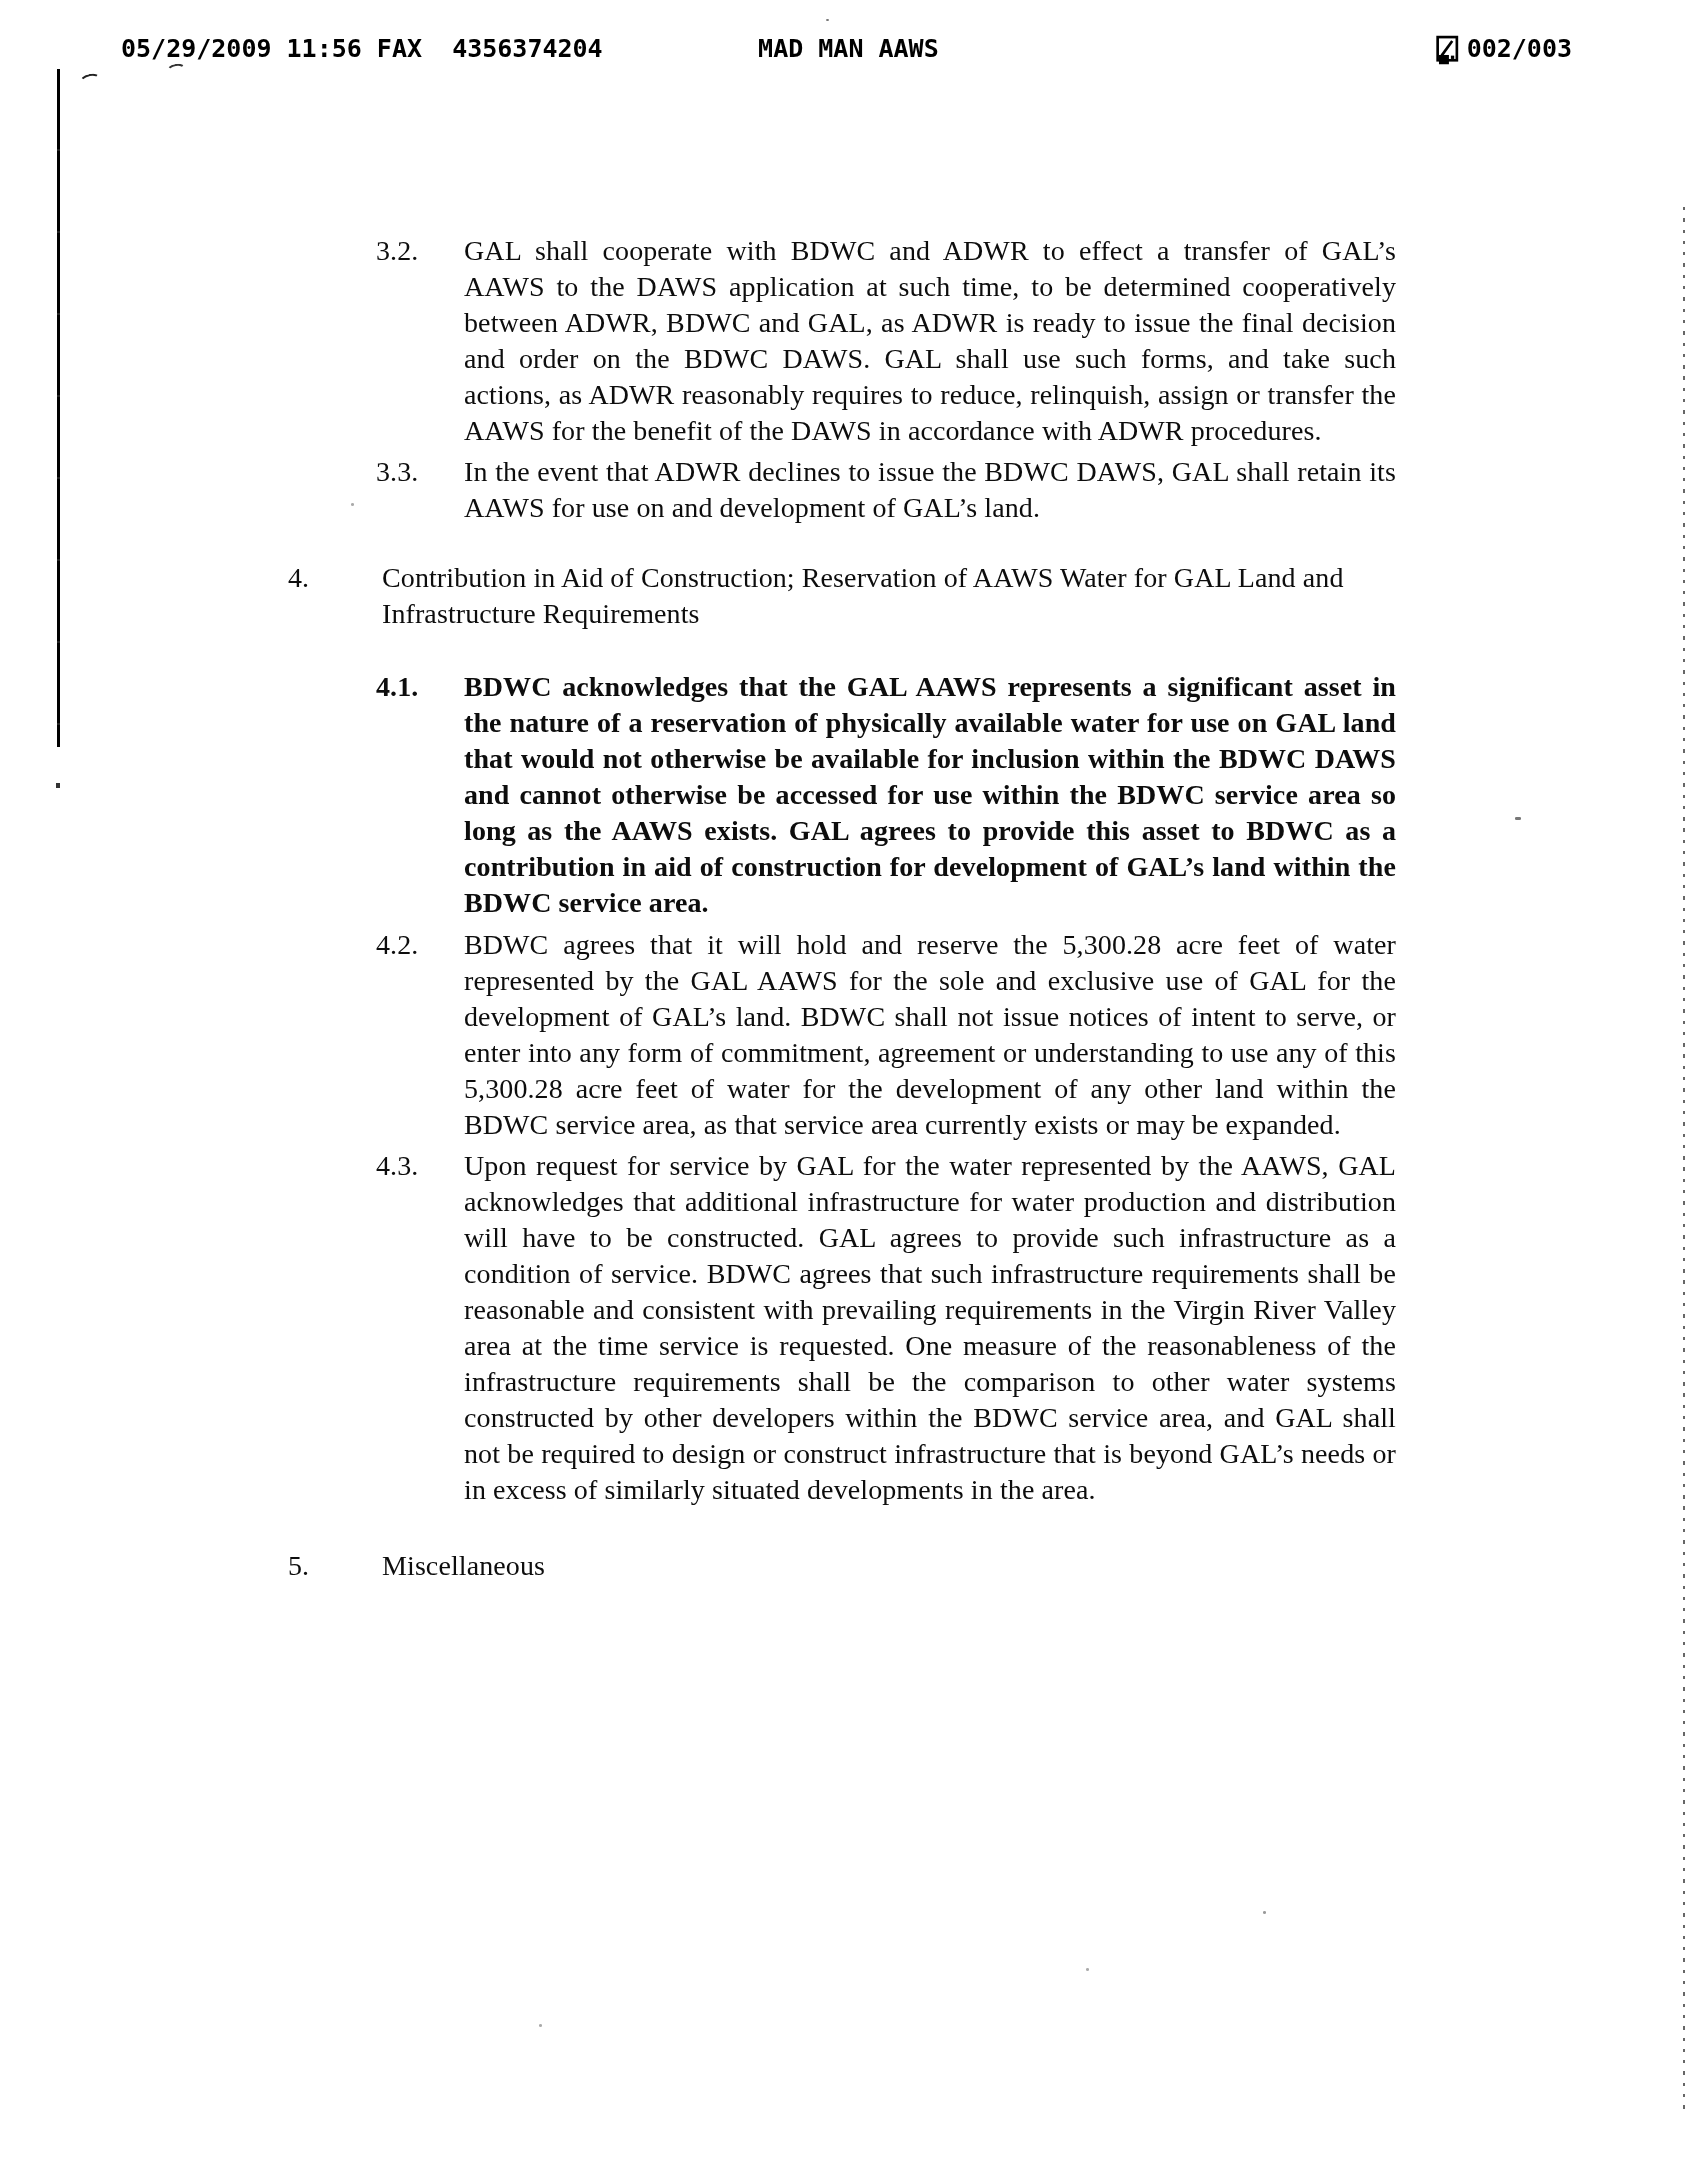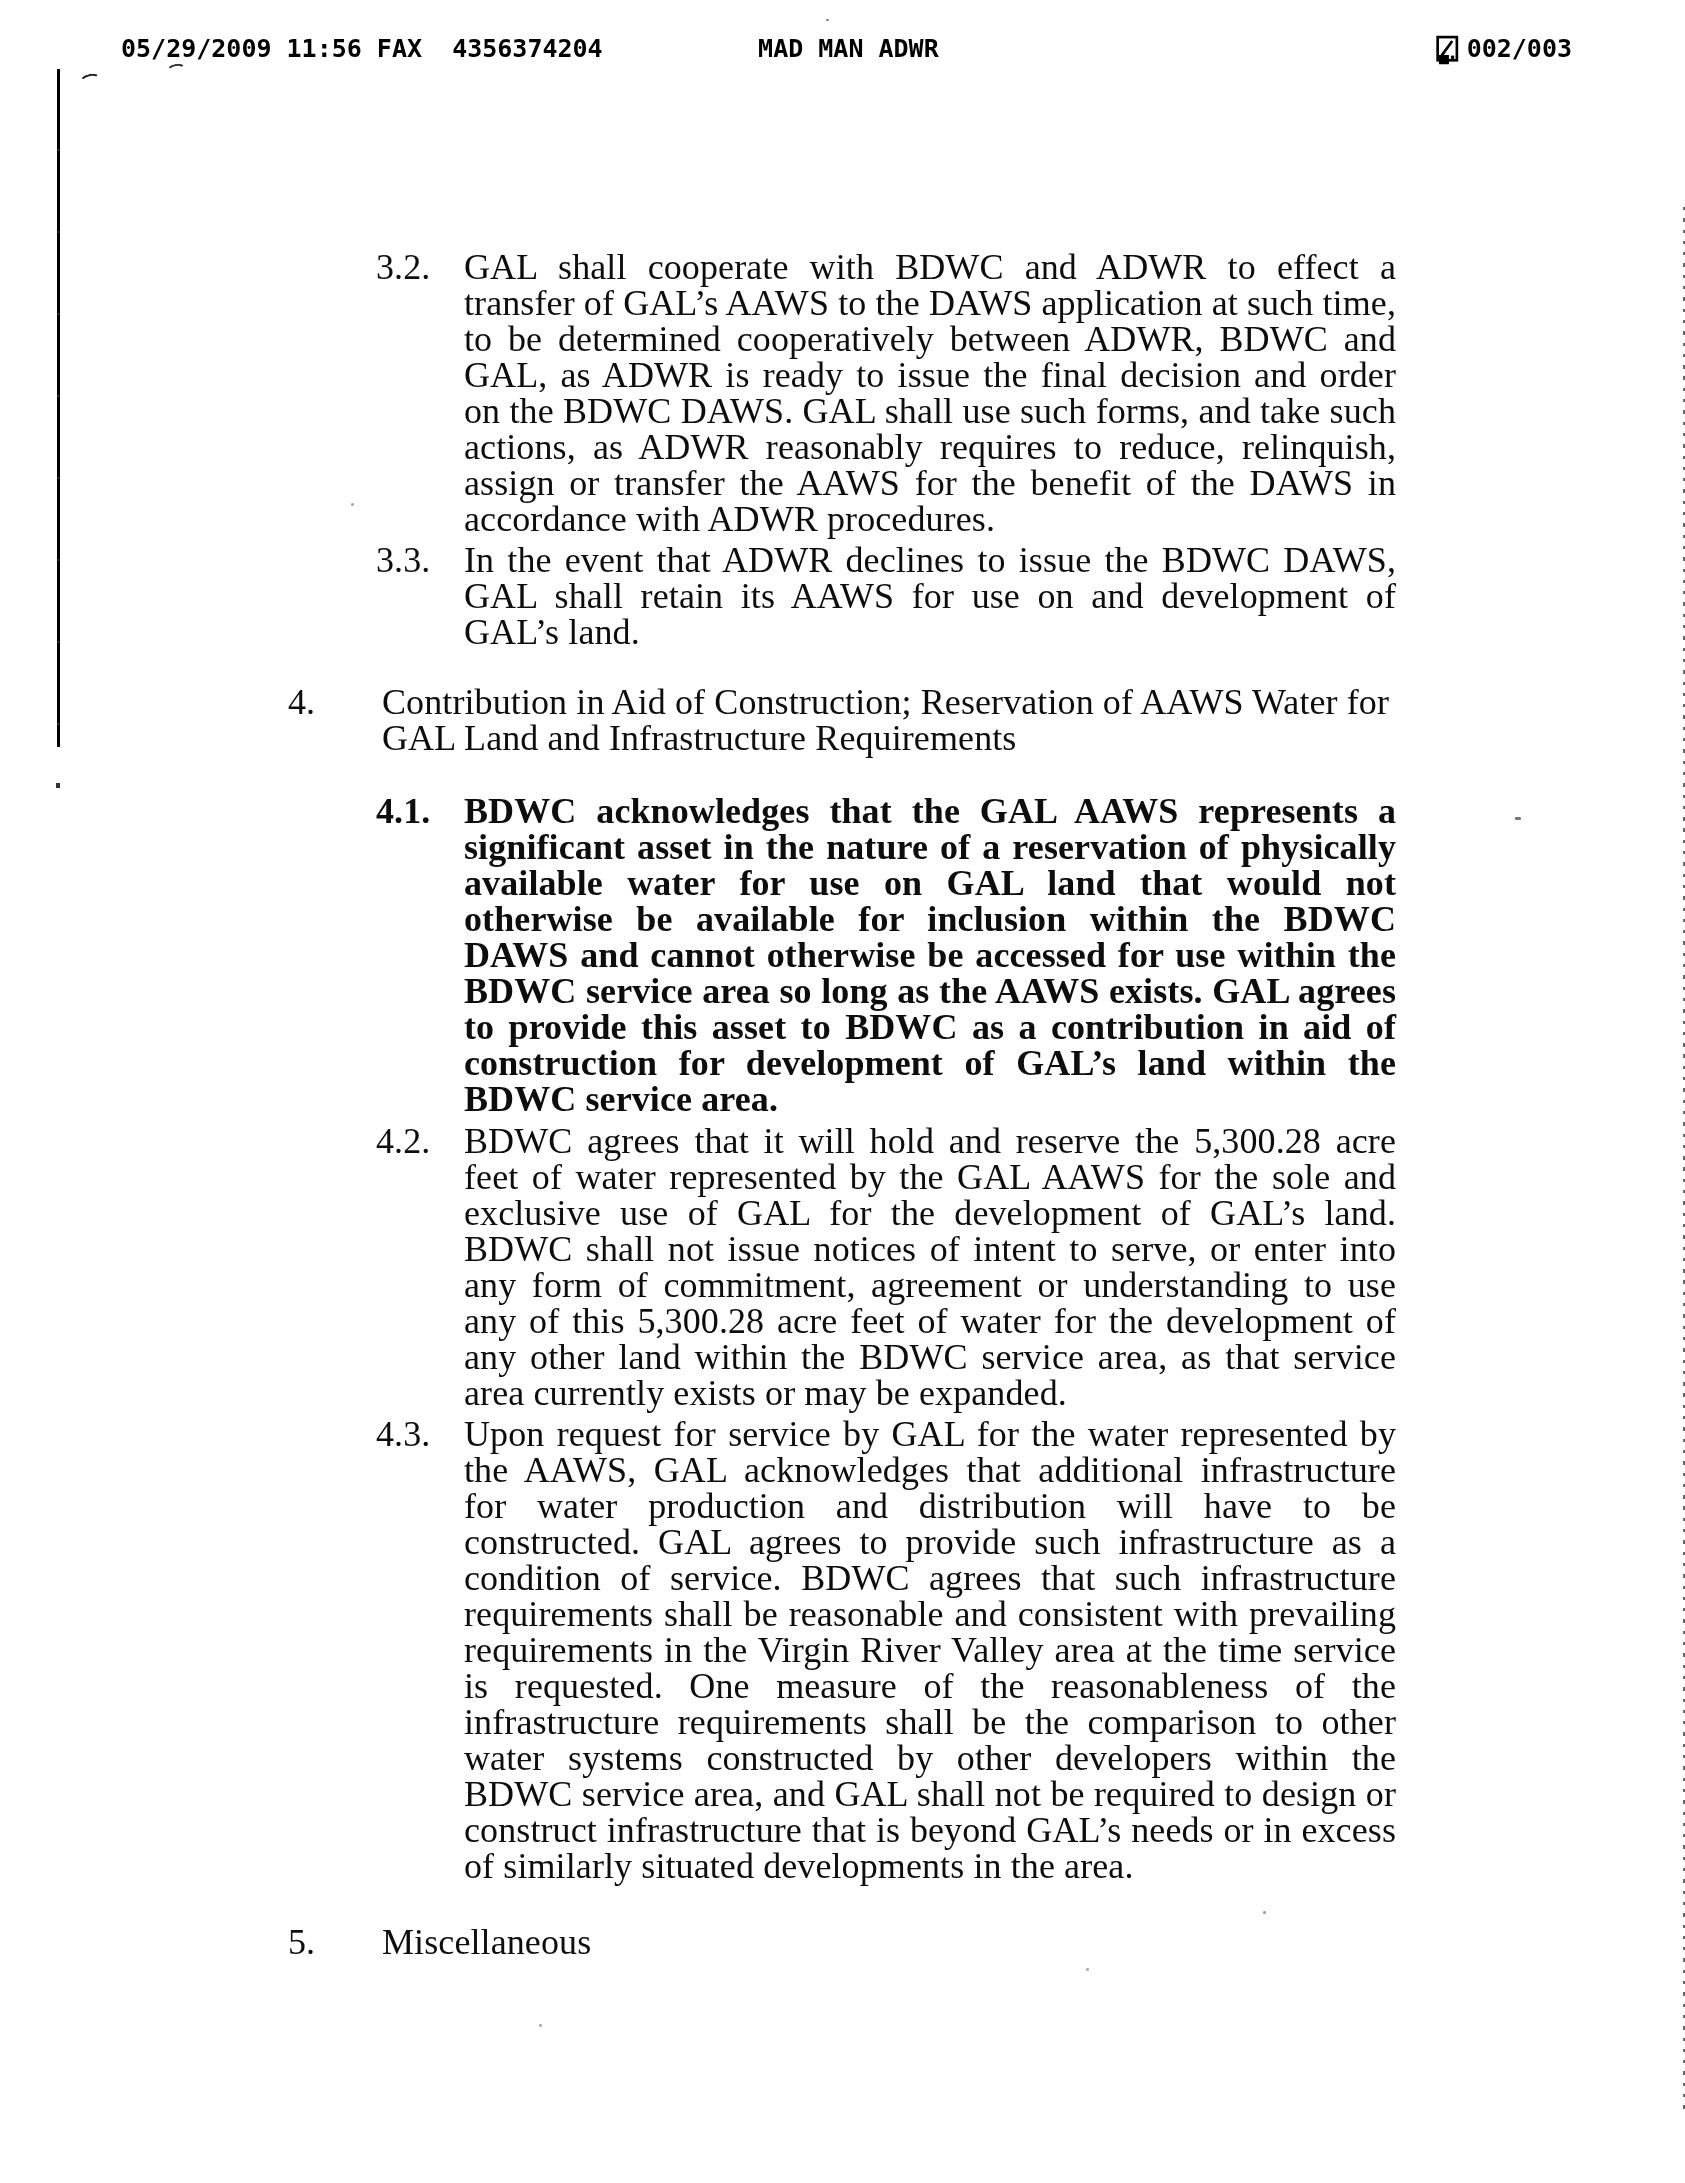--- a/index.html
+++ b/index.html
@@ -20,22 +20,22 @@
     font-size: 25px; line-height: 29px; color: #000;
     font-weight: bold;
   }
   .fh-left  { position: absolute; left: 121px; top: 0; white-space: pre; }
   .fh-center{ position: absolute; left: 50%; top: 0; transform: translateX(-47%); white-space: pre; }
   .fh-right { position: absolute; right: 114px; top: 0; display: flex; align-items: flex-start; gap: 5.3px; }
   .fh-right .glyph { display: inline-block; margin-top: 1.3px; }
 
   
   .content {
-    position: absolute; left: 288px; top: 249px; width: 1108px;
-    font-size: 36px; line-height: 36px;
+    position: absolute; left: 288px; top: 233px; width: 1108px;
+    font-size: 28px; line-height: 36px;
     letter-spacing: 0.1px;
   }
   .sec { display: flex; }
   .sec .snum  { width: 94px; flex: none; }
   .sec .shead { flex: 1; }
   .clause { display: flex; margin-left: 88px; }
   .clause .inum  { width: 88px; flex: none; }
   .clause .itext { flex: 1; text-align: justify; }
   .itext.justify-last { text-align-last: justify; }
 
@@ -68,21 +68,21 @@
   }
   .speck { position: absolute; background: #555; border-radius: 50%; width: 3.3px; height: 2.7px; opacity: .8; }
 </style>
 </head>
 <body>
 
 <div class="page">
 
   <div class="fax-header">
     <span class="fh-left">05/29/2009 11:56 FAX  4356374204</span>
-    <span class="fh-center">MAD MAN ADWR</span>
+    <span class="fh-center">MAD MAN AAWS</span>
     <span class="fh-right">
       <span class="glyph">
         <svg width="26.5" height="32" viewBox="0 0 40 48" aria-hidden="true">
           <rect x="4" y="3" width="29" height="35" fill="none" stroke="#000" stroke-width="4"></rect>
           <line x1="26" y1="9" x2="10" y2="31" stroke="#000" stroke-width="4"></line>
           <rect x="6" y="30" width="15" height="14" fill="#000"></rect>
           <rect x="24" y="31" width="5" height="5" fill="#000"></rect>
         </svg>
       </span>
       <span>002/003</span>

